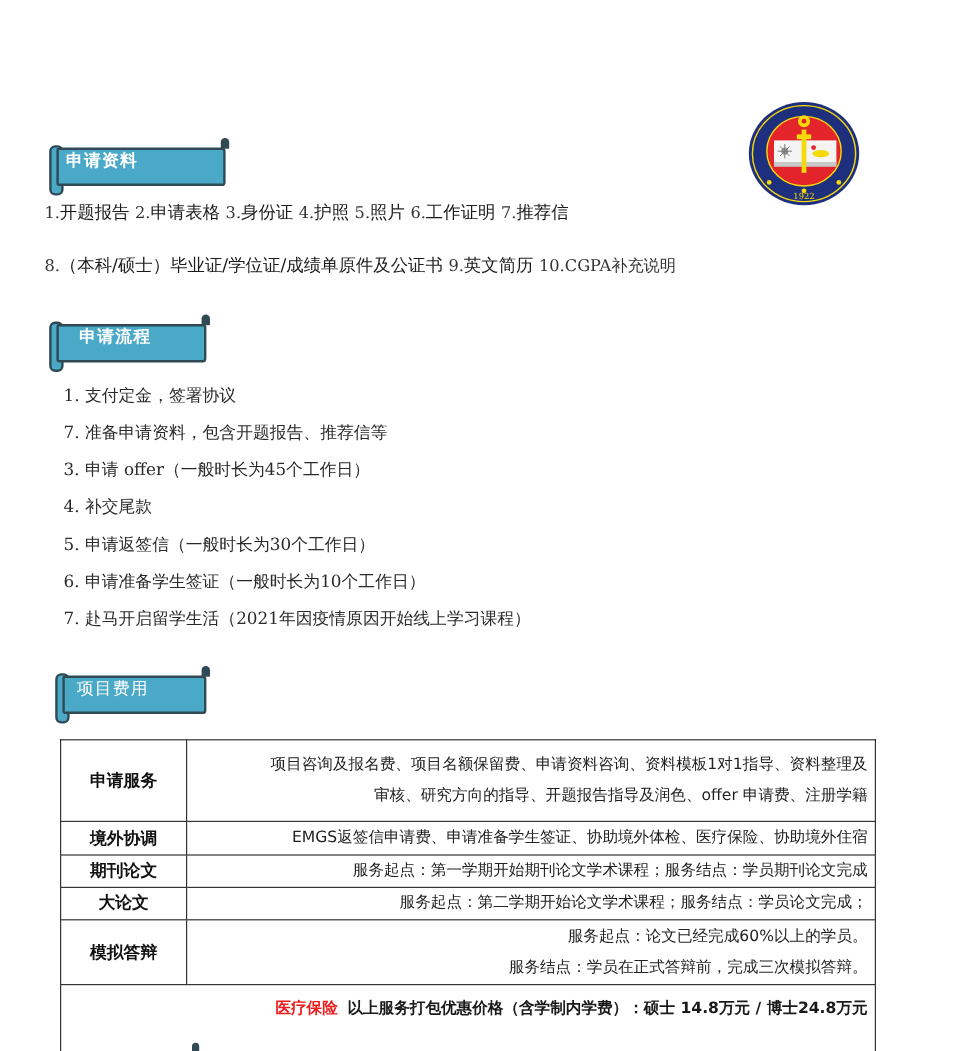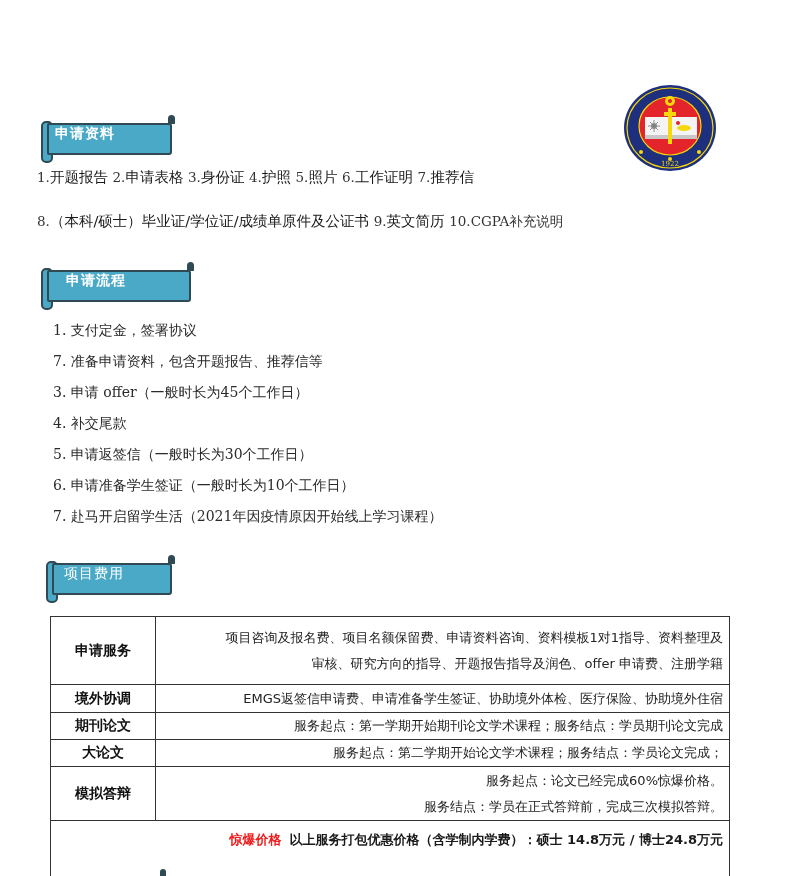--- a/index.html
+++ b/index.html
@@ -56,21 +56,21 @@
     <circle cx="47" cy="17" r="2" fill="#e3242b"></circle>
     <ellipse cx="61" cy="44" rx="7" ry="3" fill="#f5d90a"></ellipse>
     <circle cx="55" cy="39" r="2" fill="#e3242b"></circle>
     <circle cx="47" cy="75" r="2" fill="#f5d90a"></circle>
     <circle cx="18" cy="68" r="2" fill="#f5d90a"></circle>
     <circle cx="76" cy="68" r="2" fill="#f5d90a"></circle>
     <text x="47" y="82" text-anchor="middle" font-size="7" fill="#f5d90a" font-family="DejaVu Serif, serif">1922</text>
   </svg>
 </div>
 
-<div class="banner" style="left:41px; top:119px; width:131px;">
+<div class="banner" style="left:41px; top:119px; width:131px;padding-left:16px;">
   <div class="roll-left"></div>
     <div class="scroll-body"></div>
     <div class="roll-top"></div>
   <span class="label" style="left:14px;">申请资料</span>
 </div>
 
 <div class="docline" style="left:37px; top:168px;">
   <span class="num">1.</span><span class="cjk">开题报告</span>
   <span class="num">2.</span><span class="cjk">申请表格</span>
   <span class="num">3.</span><span class="cjk">身份证</span>
@@ -79,21 +79,21 @@
   <span class="num">6.</span><span class="cjk">工作证明</span>
   <span class="num">7.</span><span class="cjk">推荐信</span>
 </div>
 
 <div class="docline" style="left:37px; top:212px;">
   <span class="num">8.</span><span class="cjk">（本科/硕士）毕业证/学位证/成绩单原件及公证书</span>
   <span class="num">9.</span><span class="cjk">英文简历</span>
   <span class="num">10.</span><span class="num">CGPA补充说明</span>
 </div>
 
-<div class="banner" style="left:41px; top:266px; width:150px;">
+<div class="banner" style="left:41px; top:266px; width:131px;">
   <div class="roll-left"></div>
     <div class="scroll-body"></div>
     <div class="roll-top"></div>
   <span class="label" style="left:25px;">申请流程</span>
 </div>
 
 <ul class="steps">
   <li>1. 支付定金，签署协议</li>
   <li>7. 准备申请资料，包含开题报告、推荐信等</li>
   <li>3. 申请 offer（一般时长为45个工作日）</li>
@@ -127,25 +127,25 @@
     <td class="key">期刊论文</td>
     <td class="val">服务起点：第一学期开始期刊论文学术课程；服务结点：学员期刊论文完成</td>
   </tr>
   <tr style="height:26px;">
     <td class="key">大论文</td>
     <td class="val">服务起点：第二学期开始论文学术课程；服务结点：学员论文完成；</td>
   </tr>
   <tr style="height:54px;margin-top:24px;">
     <td class="key">模拟答辩</td>
     <td class="val">
-      <div>服务起点：论文已经完成60%惊爆价格。</div>
+      <div>服务起点：论文已经完成60%以上的学员。</div>
       <div>服务结点：学员在正式答辩前，完成三次模拟答辩。</div>
     </td>
   </tr>
   <tr>
     <td class="price" colspan="2">
-      <span class="hot">惊爆价格</span><span>以上服务打包优惠价格（含学制内学费）：硕士 14.8万元  / 博士24.8万元</span>
+      <span class="hot">医疗保险</span><span>以上服务打包优惠价格（含学制内学费）：硕士 14.8万元  / 博士24.8万元</span>
     </td>
   </tr>
 </tbody>
   </table>
 
 <div style="position:absolute; left:160px; top:869px; width:6px; height:7px; background:#2f4a55; border-radius:3px 3px 0 0;"></div>
 
 </body></html>

